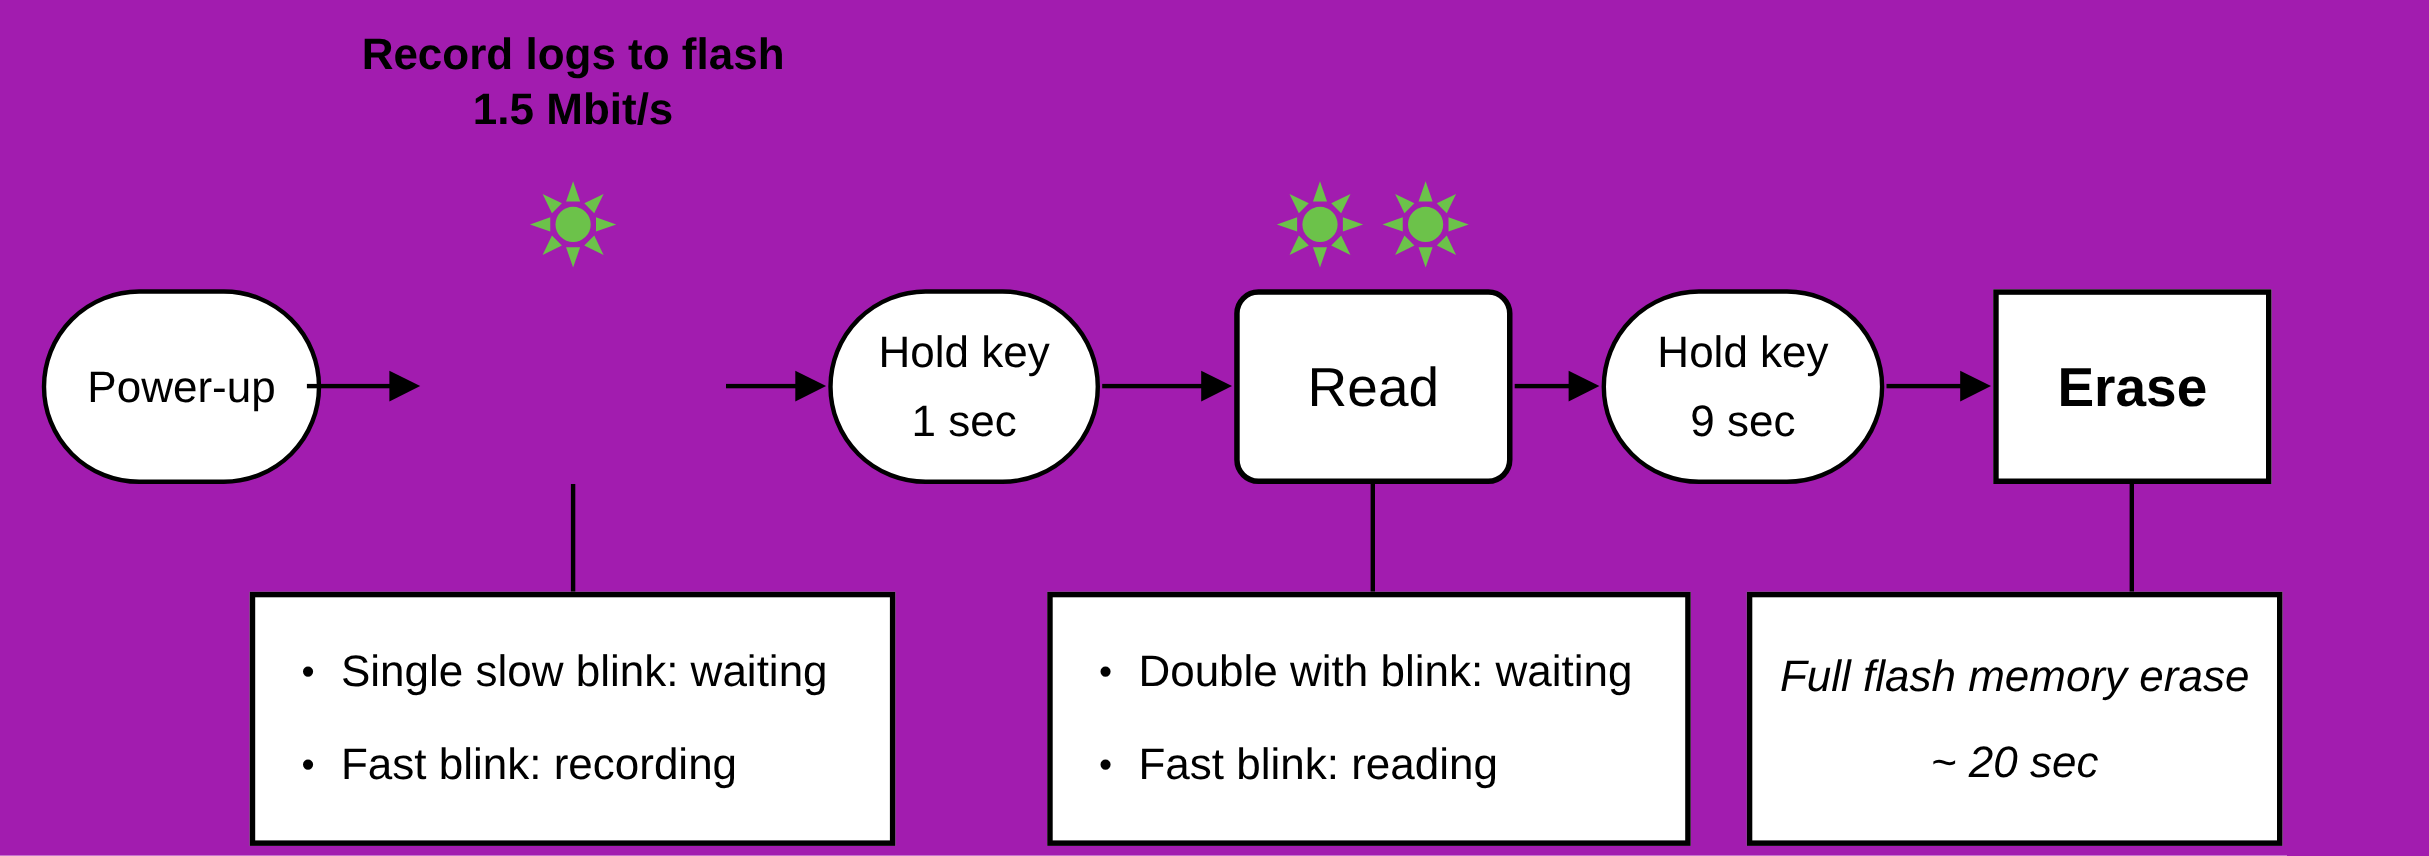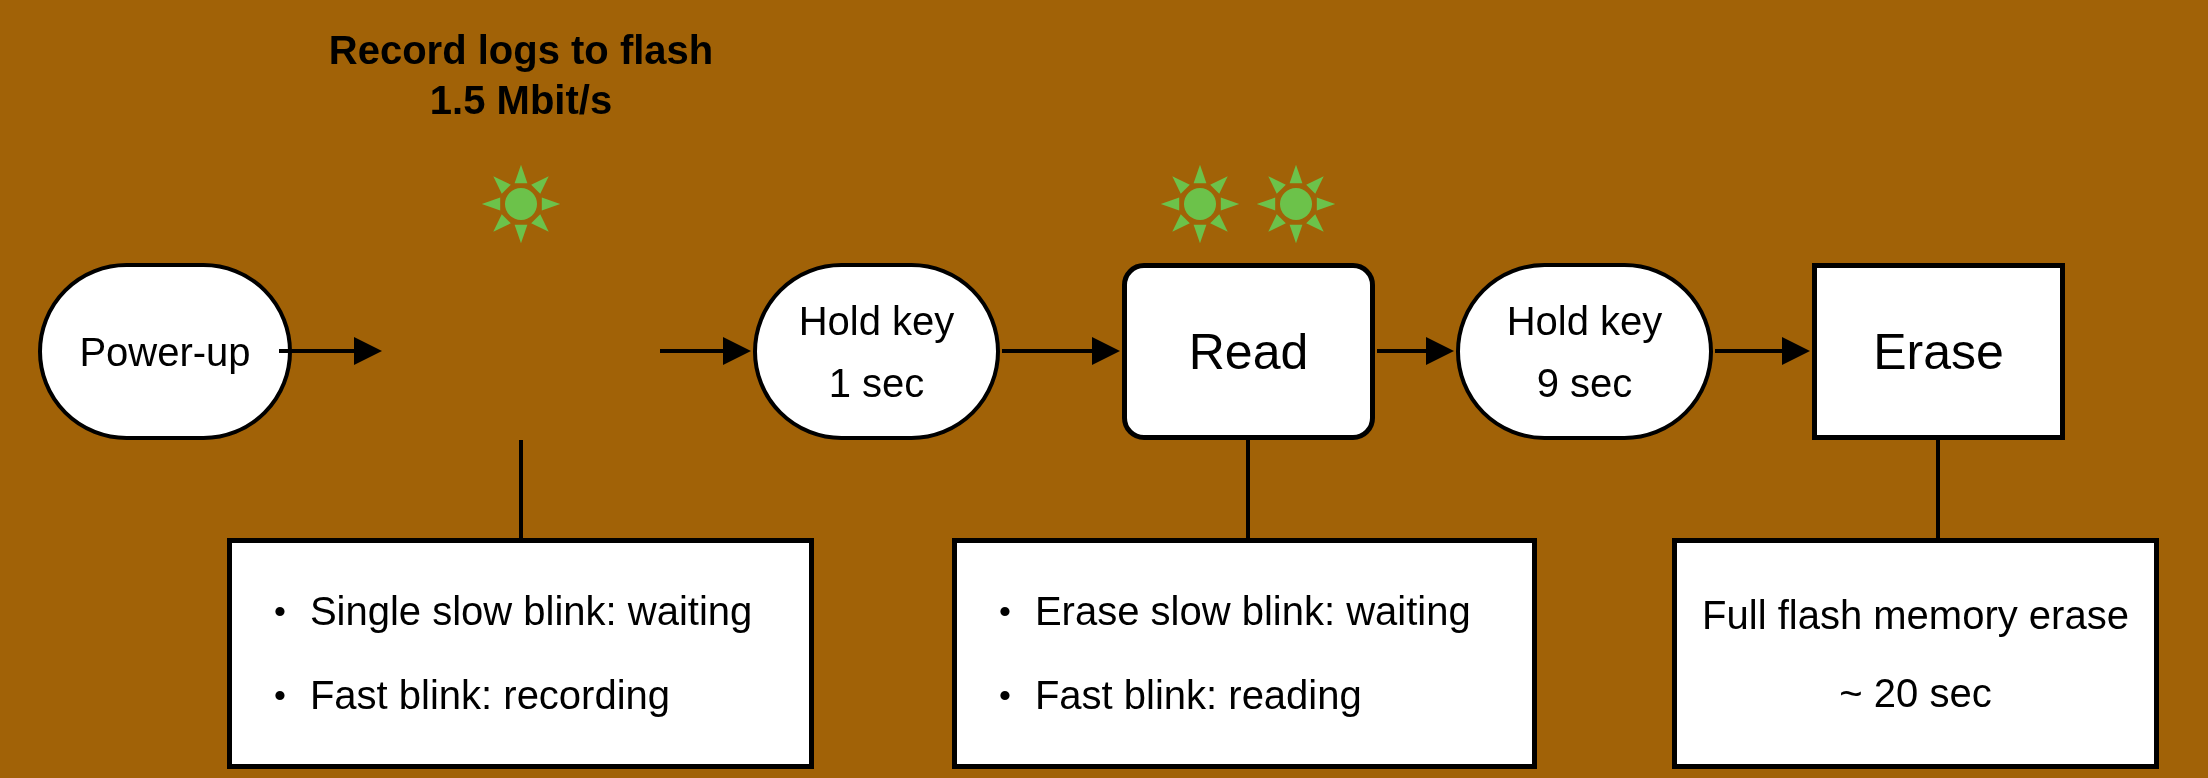--- a/index.html
+++ b/index.html
@@ -6,21 +6,21 @@
     margin: 0;
     padding: 0;
     background: #ffffff;
     font-family: "Liberation Sans", sans-serif;
     color: #000000;
   }
   .canvas {
     position: relative;
     width: 2208px;
     height: 778px;
-    background: #a16207;
+    background: #a21caf;
     overflow: hidden;
   }
   .abs { position: absolute; box-sizing: border-box; }
 
   
   .mode-header {
     width: 520px;
     text-align: center;
     font-size: 40px;
     font-weight: 700;
@@ -181,21 +181,21 @@
   <div class="abs node terminator" style="left:1456px; top:263px; width:257px;">
     <div>Hold key</div>
     <div>9 sec</div>
   </div>
 
   <div class="abs arrow" style="left:1715px; width:95px;">
     <div class="shaft"></div>
     <div class="head"></div>
   </div>
 
-  <div class="abs node process" style="left:1812px; top:263px; width:253px;">
+  <div class="abs node process" style="left:1812px; top:263px; width:253px;font-weight:bold;">
     <div>Erase</div>
   </div>
 
   <div class="abs vline" style="left:519px;"></div>
   <div class="abs vline" style="left:1246px;"></div>
   <div class="abs vline" style="left:1936px;"></div>
 
   <div class="abs note-box bullets" style="left:227px; width:587px;">
     <div class="bullet-row">
       <span class="bullet-dot">•</span>
@@ -203,26 +203,26 @@
     </div>
     <div class="bullet-row">
       <span class="bullet-dot">•</span>
       <span>Fast blink: recording</span>
     </div>
   </div>
 
   <div class="abs note-box bullets" style="left:952px; width:585px;">
     <div class="bullet-row">
       <span class="bullet-dot">•</span>
-      <span>Erase slow blink: waiting</span>
+      <span>Double with blink: waiting</span>
     </div>
     <div class="bullet-row">
       <span class="bullet-dot">•</span>
       <span>Fast blink: reading</span>
     </div>
   </div>
 
-  <div class="abs note-box centered" style="left:1672px; width:487px;">
+  <div class="abs note-box centered" style="left:1588px; width:487px;font-style:italic;">
     <div>Full flash memory erase</div>
     <div>~ 20 sec</div>
   </div>
 
 </div>
 
 </body></html>

